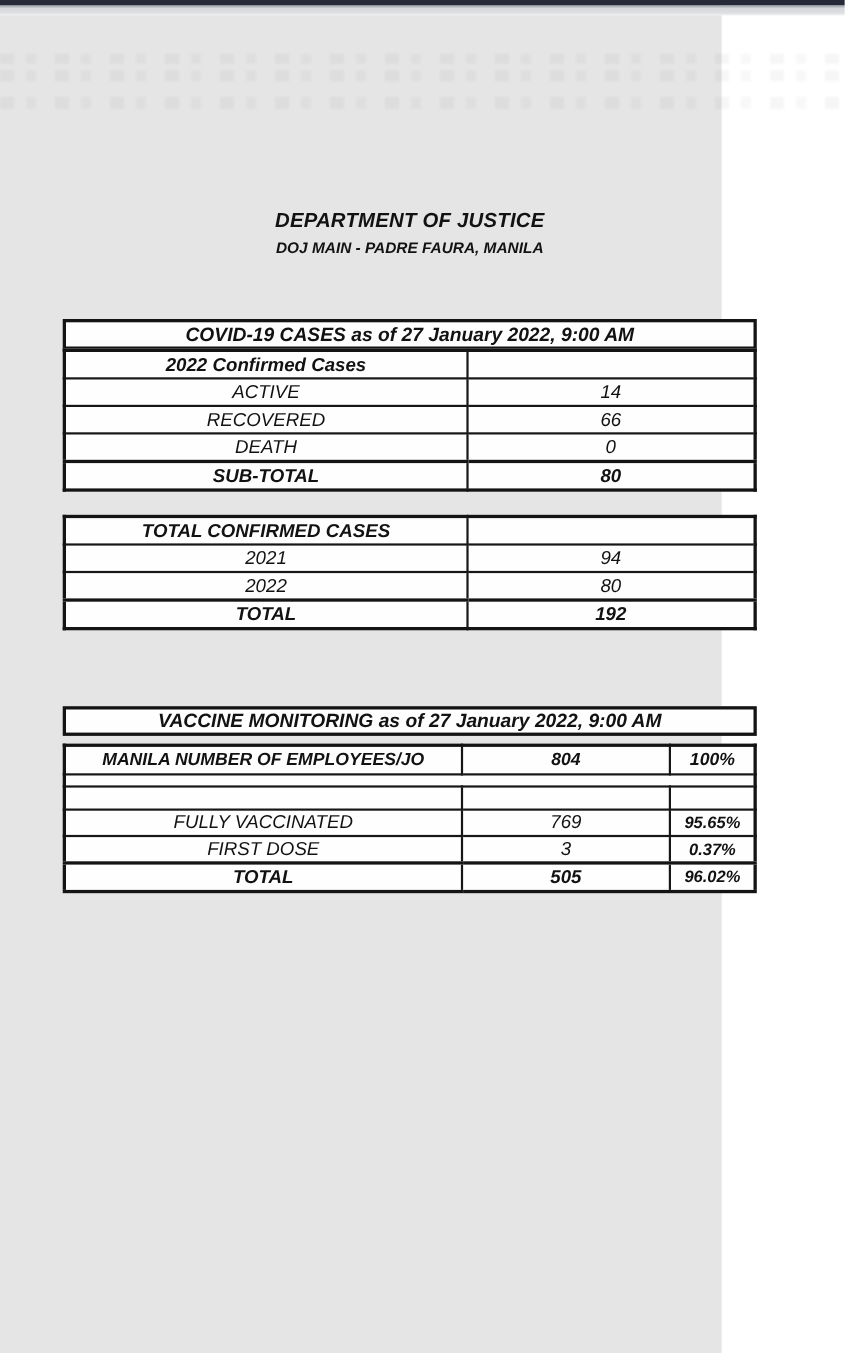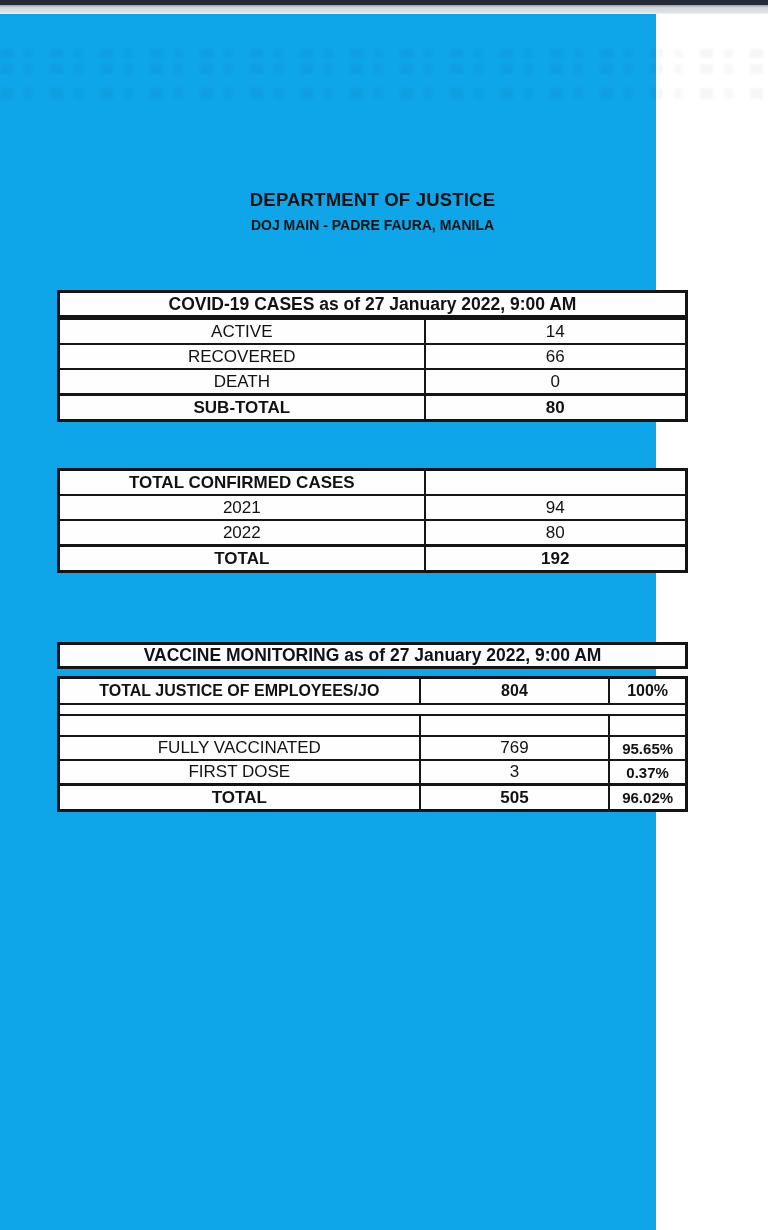--- a/index.html
+++ b/index.html
@@ -5,21 +5,22 @@
   html, body {
     margin: 0; padding: 0;
     width: 768px; height: 1230px;
     background: #ffffff;
     font-family: "Liberation Sans", sans-serif;
     overflow: hidden;
   }
   .screen {
     position: relative;
     width: 656px; height: 1230px;
-    background: #0ea5e9;
+    background: #e5e5e5;
+    font-style: italic;
   }
   
   .top-bar {
     position: absolute; left: 0; top: 0;
     width: 768px; height: 5px;
     background: #252938;
   }
   .top-strip {
     position: absolute; left: 0; top: 5px;
     width: 768px; height: 9px;
@@ -122,20 +123,24 @@
     <div class="banner banner-covid">
       <span>COVID-19 CASES as of 27 January 2022, 9:00 AM</span>
     </div>
 
     <table class="t t1">
       <colgroup>
           <col style="width:58.3%">
           <col style="width:41.7%">
         </colgroup>
       <tbody>
+          <tr class="head">
+        <td>2022 Confirmed Cases</td>
+        <td></td>
+      </tr>
       <tr>
         <td>ACTIVE</td>
         <td>14</td>
       </tr>
       <tr>
         <td>RECOVERED</td>
         <td>66</td>
       </tr>
       <tr>
         <td>DEATH</td>
@@ -178,21 +183,21 @@
     </div>
 
     <table class="t t3">
       <colgroup>
           <col style="width:57.5%">
           <col style="width:30.2%">
           <col style="width:12.3%">
         </colgroup>
       <tbody>
           <tr class="head">
-        <td>TOTAL JUSTICE OF EMPLOYEES/JO</td>
+        <td>MANILA NUMBER OF EMPLOYEES/JO</td>
         <td>804</td>
         <td class="pct">100%</td>
       </tr>
       <tr class="span-row">
         <td colspan="3"></td>
       </tr>
       <tr class="empty">
         <td></td>
         <td></td>
         <td></td>

